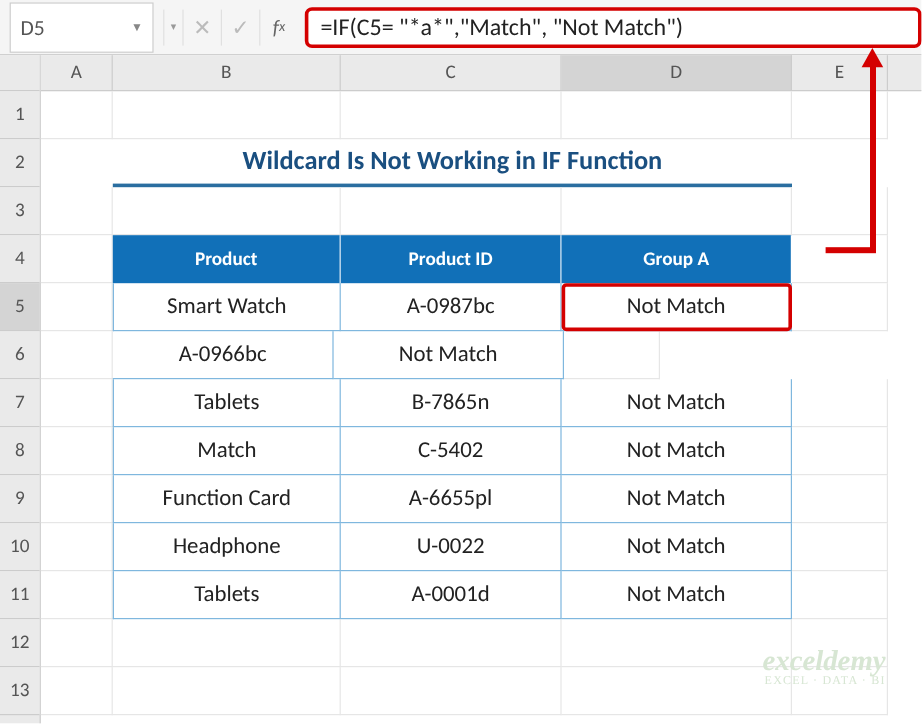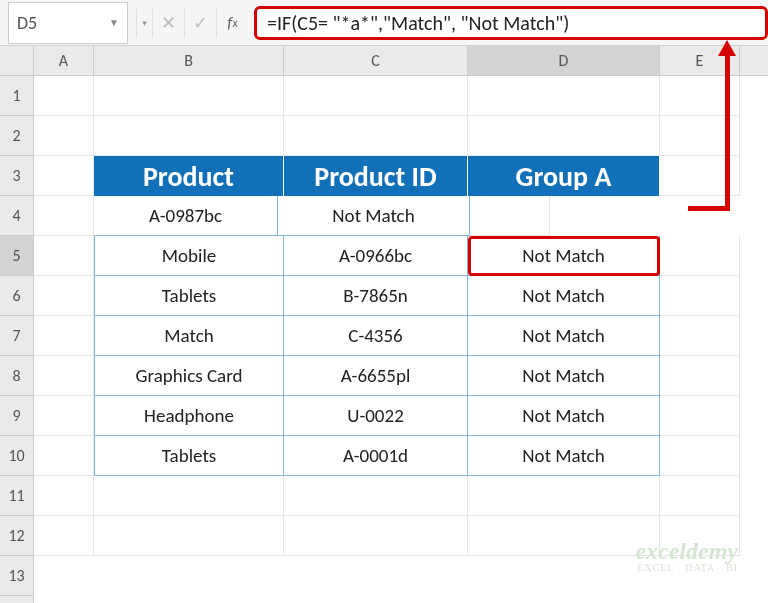--- a/index.html
+++ b/index.html
@@ -134,21 +134,21 @@
     font-weight:600;font-size:22px;color:#1a4f80;
     border-bottom: 3px solid #2a6ea0;
     padding-bottom:2px;
   }
 
   
   .thead .cell {
     background: #1170b8;
     color: #fff;
     font-weight: 600;
-    font-size: 28px;
+    font-size: 16px;
     border-right: 1px solid #fff;
     border-bottom: none;
   }
   .thead .col-A, .thead .col-E { background: transparent; border-right:1px solid #e6e6e6;border-bottom:1px solid #e6e6e6;}
 
   
   .tbody .cell {
     border-right: 1px solid #7fb7de;
     border-bottom: 1px solid #7fb7de;
     font-size: 19px;
@@ -255,67 +255,72 @@
     <div class="cells">
 
       <div class="row">
           <div class="cell col-A"></div>
           <div class="cell col-B"></div>
           <div class="cell col-C"></div>
           <div class="cell col-D"></div>
           <div class="cell col-E"></div>
         </div>
 
+      <div class="row title-row">
+        <div class="cell col-A"></div>
+        <div class="title-merge">Wildcard Is Not Working in IF Function</div>
+        <div class="cell col-E"></div>
+      </div>
 
       <div class="row">
           <div class="cell col-A"></div>
           <div class="cell col-B"></div>
           <div class="cell col-C"></div>
           <div class="cell col-D"></div>
           <div class="cell col-E"></div>
         </div>
 
       <div class="row thead">
         <div class="cell col-A"></div>
         <div class="cell col-B">Product</div>
         <div class="cell col-C">Product ID</div>
         <div class="cell col-D">Group A</div>
         <div class="cell col-E"></div>
       </div>
 
       <div class="row tbody first">
         <div class="cell col-A"></div>
+        <div class="cell col-B">Smart Watch</div>
         <div class="cell col-C">A-0987bc</div>
         <div class="cell col-D">Not Match</div>
         <div class="cell col-E"></div>
       </div>
       <div class="row tbody">
         <div class="cell col-A"></div>
-        <div class="cell col-B">Mobile</div>
         <div class="cell col-C">A-0966bc</div>
         <div class="cell col-D">Not Match</div>
         <div class="cell col-E"></div>
       </div>
       <div class="row tbody">
         <div class="cell col-A"></div>
         <div class="cell col-B">Tablets</div>
         <div class="cell col-C">B-7865n</div>
         <div class="cell col-D">Not Match</div>
         <div class="cell col-E"></div>
       </div>
       <div class="row tbody">
         <div class="cell col-A"></div>
         <div class="cell col-B">Match</div>
-        <div class="cell col-C">C-4356</div>
-        <div class="cell col-D">Not Match</div>
-        <div class="cell col-E"></div>
-      </div>
-      <div class="row tbody">
-        <div class="cell col-A"></div>
-        <div class="cell col-B">Graphics Card</div>
+        <div class="cell col-C">C-5402</div>
+        <div class="cell col-D">Not Match</div>
+        <div class="cell col-E"></div>
+      </div>
+      <div class="row tbody">
+        <div class="cell col-A"></div>
+        <div class="cell col-B">Function Card</div>
         <div class="cell col-C">A-6655pl</div>
         <div class="cell col-D">Not Match</div>
         <div class="cell col-E"></div>
       </div>
       <div class="row tbody">
         <div class="cell col-A"></div>
         <div class="cell col-B">Headphone</div>
         <div class="cell col-C">U-0022</div>
         <div class="cell col-D">Not Match</div>
         <div class="cell col-E"></div>

